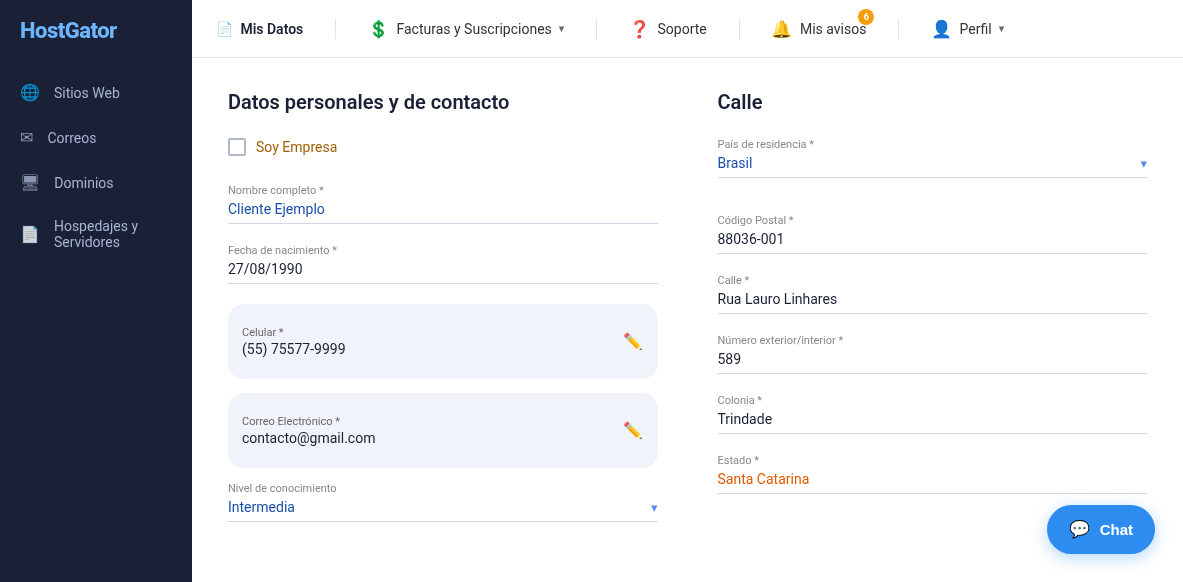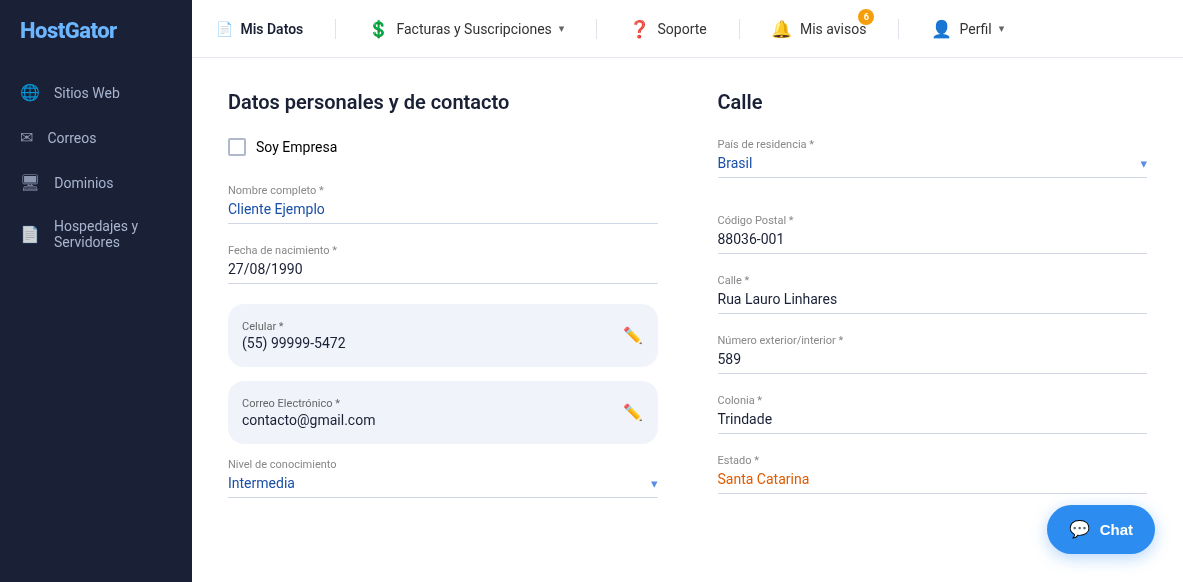--- a/index.html
+++ b/index.html
@@ -92,34 +92,34 @@
 
     
     .checkbox-row { display: flex; align-items: center; gap: 10px; margin-bottom: 28px; }
     .checkbox-box {
       width: 18px; height: 18px;
       border: 2px solid #b0b8cc;
       border-radius: 2px;
       flex-shrink: 0;
       background: #fff;
     }
-    .checkbox-label { font-size: 14px; color: #000000; }
+    .checkbox-label { font-size: 14px; color: #a16207; }
 
     
     .field { margin-bottom: 20px; }
     .field-label { font-size: 11px; color: #888; margin-bottom: 4px; }
     .field-value { font-size: 14px; color: #1a4fa8; padding-bottom: 6px; border-bottom: 1px solid #d0d6e5; }
     .field-value.dark { color: #1a2035; }
     .field-value.orange { color: #e05a00; }
 
     
     .field-editable {
       background: #f0f3fa;
       border-radius: 16px;
-      padding: 16px 14px;
+      padding: 22px 14px;
       display: flex;
       align-items: center;
       justify-content: space-between;
       margin-bottom: 14px;
     }
     .field-editable-inner .label { font-size: 11px; color: #666; margin-bottom: 2px; }
     .field-editable-inner .value { font-size: 14px; color: #1a2035; }
     .edit-icon { color: #5b8de8; font-size: 16px; cursor: pointer; }
 
     
@@ -233,21 +233,21 @@
       </div>
 
       <div class="field">
         <div class="field-label">Fecha de nacimiento *</div>
         <div class="field-value dark">27/08/1990</div>
       </div>
 
       <div class="field-editable">
         <div class="field-editable-inner">
           <div class="label">Celular *</div>
-          <div class="value">(55) 99999-5472</div>
+          <div class="value">(55) 75577-9999</div>
         </div>
         <span class="edit-icon">✏️</span>
       </div>
 
       <div class="field-editable">
         <div class="field-editable-inner">
           <div class="label">Correo Electrónico *</div>
           <div class="value">contacto@gmail.com</div>
         </div>
         <span class="edit-icon">✏️</span>

